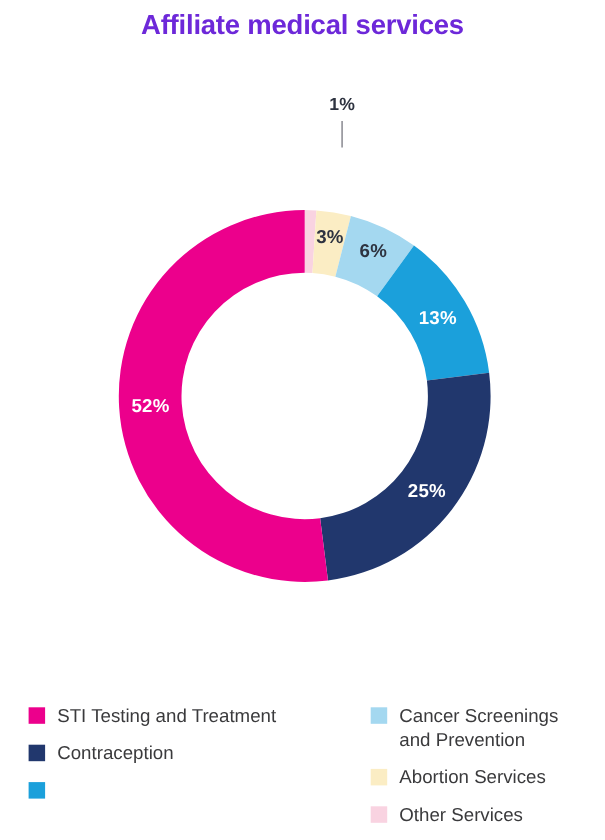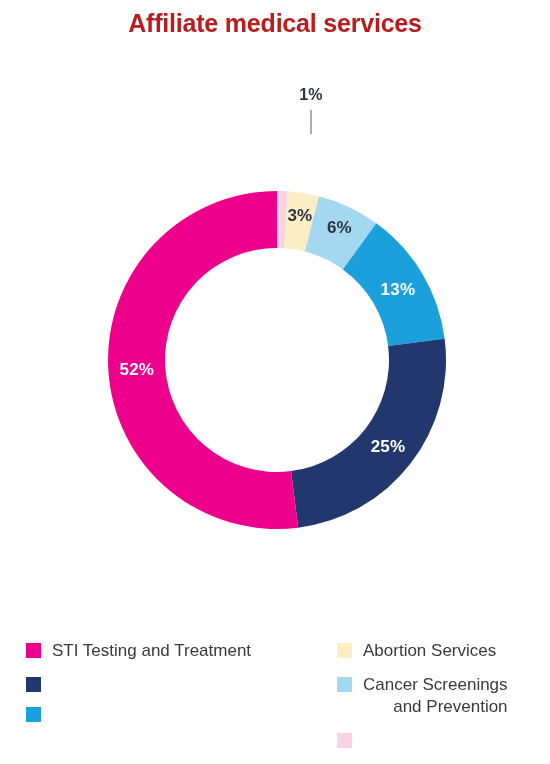--- a/index.html
+++ b/index.html
@@ -20,21 +20,21 @@
   }
   .chart-title {
     position: absolute;
     top: 8px;
     left: 0;
     width: 550px;
     text-align: center;
     font-size: 25px;
     font-weight: bold;
     line-height: 1.22;
-    color: #b91c1c;
+    color: #6d28d9;
     letter-spacing: -0.2px;
   }
   .chart-title .line {
     display: block;
   }
   #donut-area {
     position: absolute;
     left: 0;
     top: 80px;
     width: 550px;
@@ -68,21 +68,20 @@
   .legend-col {
     position: absolute;
     top: 0;
   }
   .legend-col.left  { left: 26px;  width: 290px; }
   .legend-col.right { left: 337px; width: 210px; }
   .legend-item {
     display: flex;
     align-items: flex-start;
     margin-bottom: 12px;
-    text-align: right;
   }
   .legend-swatch {
     width: 15px;
     height: 15px;
     flex: 0 0 15px;
     margin-top: 3px;
     margin-right: 11px;
   }
   .legend-text {
     font-size: 17px;
@@ -125,34 +124,36 @@
   </div>
 
   <div id="legend">
     <div class="legend-col left" id="legend-left">
         <div class="legend-item">
           <span class="legend-swatch" style="background: rgb(236, 0, 140);"></span>
           <span class="legend-text">STI Testing and Treatment</span>
         </div>
         <div class="legend-item">
           <span class="legend-swatch" style="background: rgb(33, 55, 109);"></span>
+          <span class="legend-text">Contraception</span>
         </div>
         <div class="legend-item">
           <span class="legend-swatch" style="background: rgb(27, 160, 219);"></span>
         </div>
       </div>
     <div class="legend-col right" id="legend-right">
         <div class="legend-item">
-          <span class="legend-swatch" style="background: rgb(251, 237, 196);"></span>
-          <span class="legend-text">Abortion Services</span>
-        </div>
-        <div class="legend-item">
           <span class="legend-swatch" style="background: rgb(164, 216, 240);"></span>
           <span class="legend-text">Cancer Screenings
 and Prevention</span>
         </div>
         <div class="legend-item">
+          <span class="legend-swatch" style="background: rgb(251, 237, 196);"></span>
+          <span class="legend-text">Abortion Services</span>
+        </div>
+        <div class="legend-item">
           <span class="legend-swatch" style="background: rgb(249, 211, 225);"></span>
+          <span class="legend-text">Other Services</span>
         </div>
       </div>
   </div>
 
 </div>
 
 </body></html>

